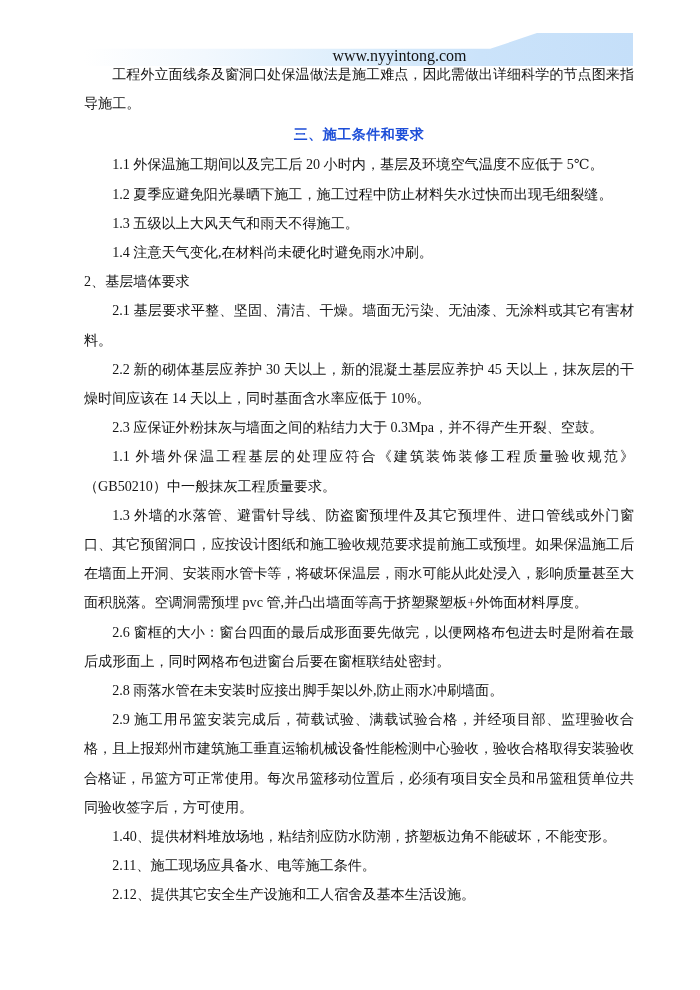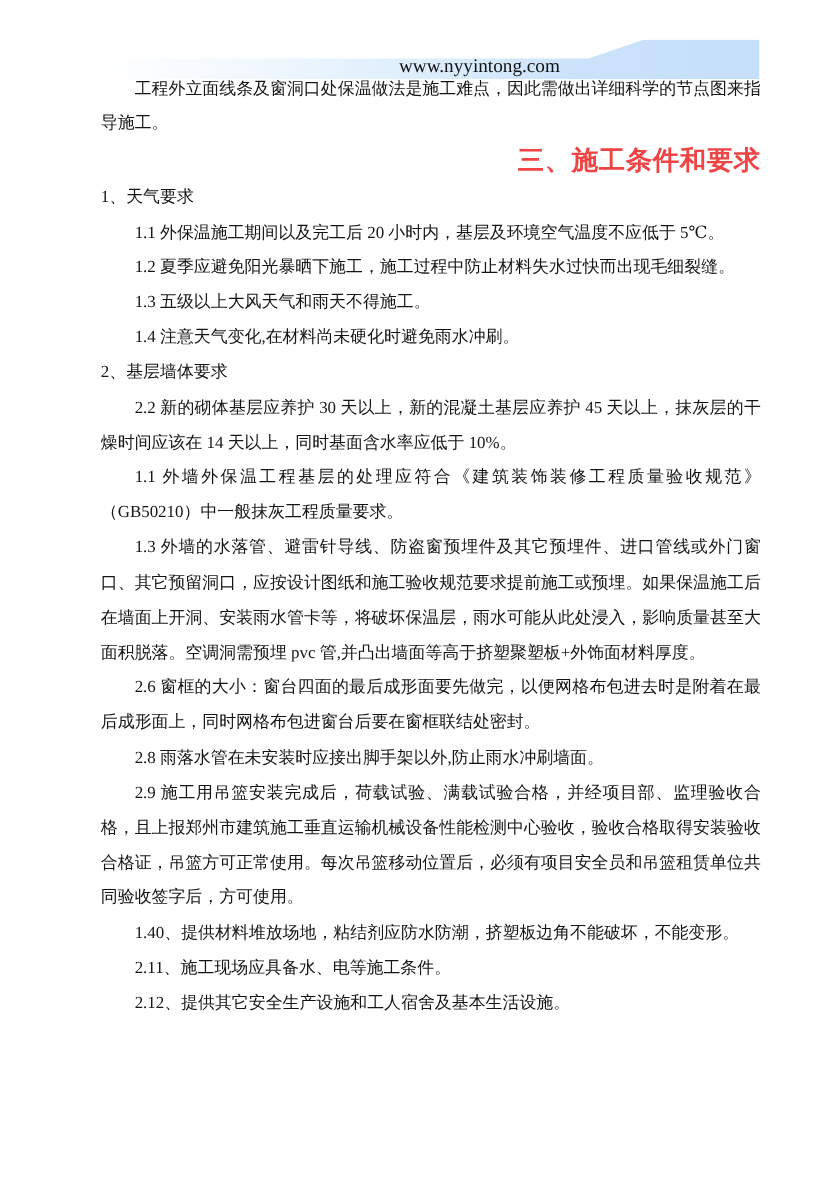--- a/index.html
+++ b/index.html
@@ -38,53 +38,54 @@
     width: 550px;
     font-size: 14.1px;
     line-height: 29.2px;
     text-align: justify;
     text-justify: inter-character;
   }
   .doc p { margin: 0; }
   .para { text-indent: 2em; }
   .section-heading {
     font-family: "Liberation Sans", "DejaVu Sans", sans-serif;
-    font-size: 22px;
+    font-size: 14px;
     font-weight: bold;
-    color: #ef4444;
+    color: #1d4ed8;
     letter-spacing: 0.5px;
     line-height: 32px;
     margin: 0;
-    text-align: right;
+    text-align: center;
   }
   .subsection-title {
     text-indent: 0;
     text-align: left;
   }
 </style>
 </head>
 <body>
 
 <div class="banner">
   <span class="site-url">www.nyyintong.com</span>
 </div>
 
 <div class="doc">
   <p class="para">工程外立面线条及窗洞口处保温做法是施工难点，因此需做出详细科学的节点图来指导施工。</p>
 
   <p class="section-heading">三、施工条件和要求</p>
 
-  <p class="subsection-title">1、天气要求</p>
   <p class="para">1.1 外保温施工期间以及完工后 20 小时内，基层及环境空气温度不应低于 5℃。</p>
   <p class="para">1.2 夏季应避免阳光暴晒下施工，施工过程中防止材料失水过快而出现毛细裂缝。</p>
   <p class="para">1.3 五级以上大风天气和雨天不得施工。</p>
   <p class="para">1.4 注意天气变化,在材料尚未硬化时避免雨水冲刷。</p>
 
   <p class="subsection-title">2、基层墙体要求</p>
+  <p class="para">2.1 基层要求平整、坚固、清洁、干燥。墙面无污染、无油漆、无涂料或其它有害材料。</p>
   <p class="para">2.2 新的砌体基层应养护 30 天以上，新的混凝土基层应养护 45 天以上，抹灰层的干燥时间应该在 14 天以上，同时基面含水率应低于 10%。</p>
+  <p class="para">2.3 应保证外粉抹灰与墙面之间的粘结力大于 0.3Mpa，并不得产生开裂、空鼓。</p>
   <p class="para">1.1 外墙外保温工程基层的处理应符合《建筑装饰装修工程质量验收规范》（GB50210）中一般抹灰工程质量要求。</p>
   <p class="para">1.3 外墙的水落管、避雷针导线、防盗窗预埋件及其它预埋件、进口管线或外门窗口、其它预留洞口，应按设计图纸和施工验收规范要求提前施工或预埋。如果保温施工后在墙面上开洞、安装雨水管卡等，将破坏保温层，雨水可能从此处浸入，影响质量甚至大面积脱落。空调洞需预埋 pvc 管,并凸出墙面等高于挤塑聚塑板+外饰面材料厚度。</p>
   <p class="para">2.6 窗框的大小：窗台四面的最后成形面要先做完，以便网格布包进去时是附着在最后成形面上，同时网格布包进窗台后要在窗框联结处密封。</p>
   <p class="para">2.8 雨落水管在未安装时应接出脚手架以外,防止雨水冲刷墙面。</p>
   <p class="para">2.9 施工用吊篮安装完成后，荷载试验、满载试验合格，并经项目部、监理验收合格，且上报郑州市建筑施工垂直运输机械设备性能检测中心验收，验收合格取得安装验收合格证，吊篮方可正常使用。每次吊篮移动位置后，必须有项目安全员和吊篮租赁单位共同验收签字后，方可使用。</p>
   <p class="para">1.40、提供材料堆放场地，粘结剂应防水防潮，挤塑板边角不能破坏，不能变形。</p>
   <p class="para">2.11、施工现场应具备水、电等施工条件。</p>
   <p class="para">2.12、提供其它安全生产设施和工人宿舍及基本生活设施。</p>
 </div>
 

